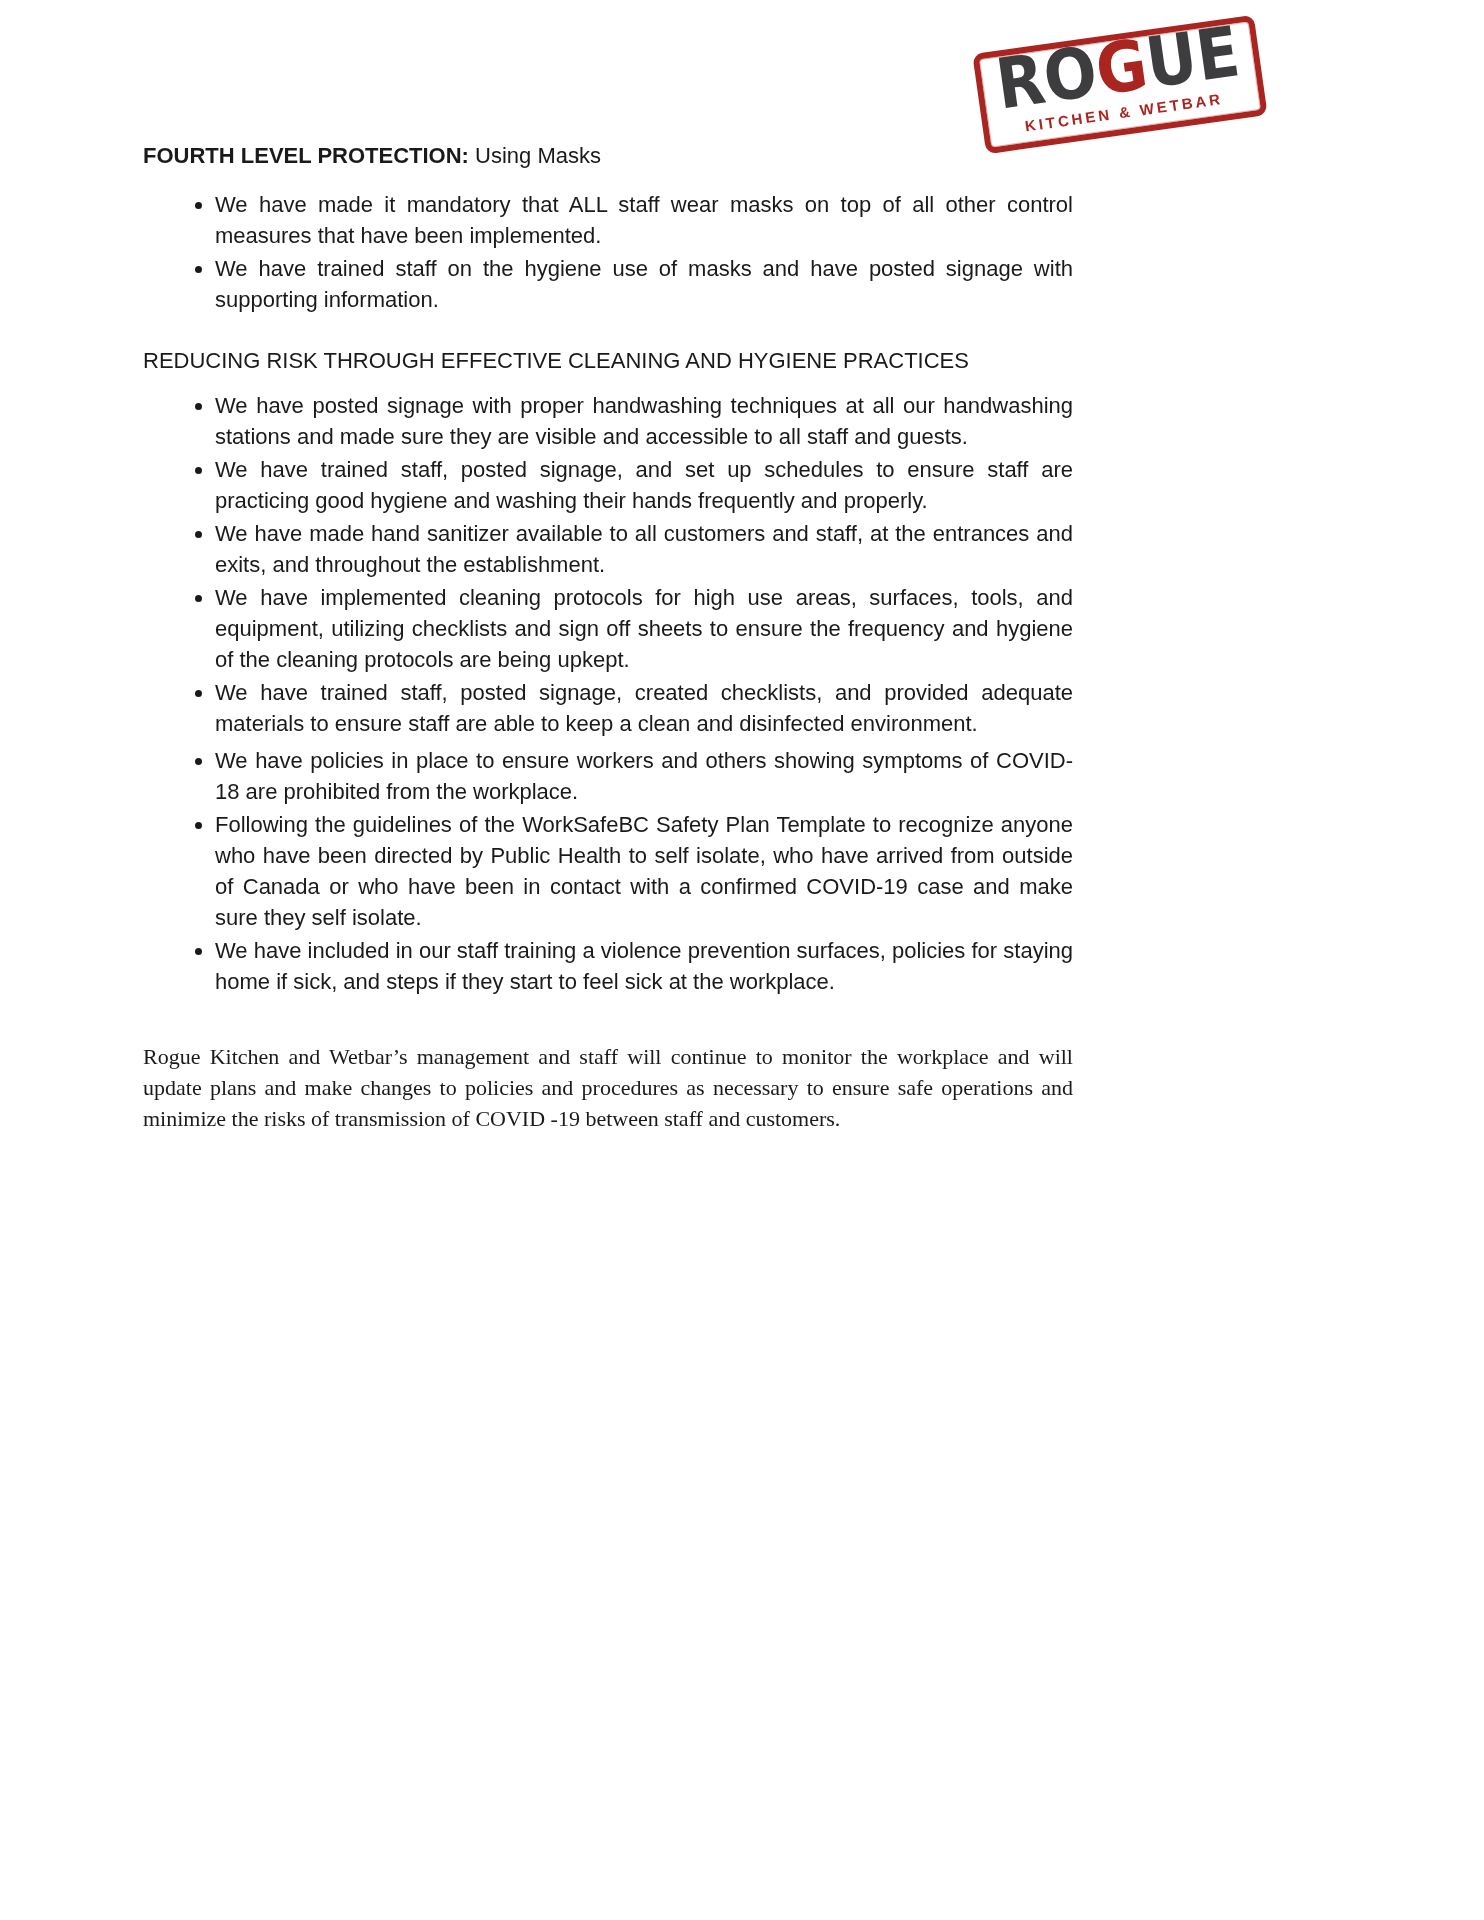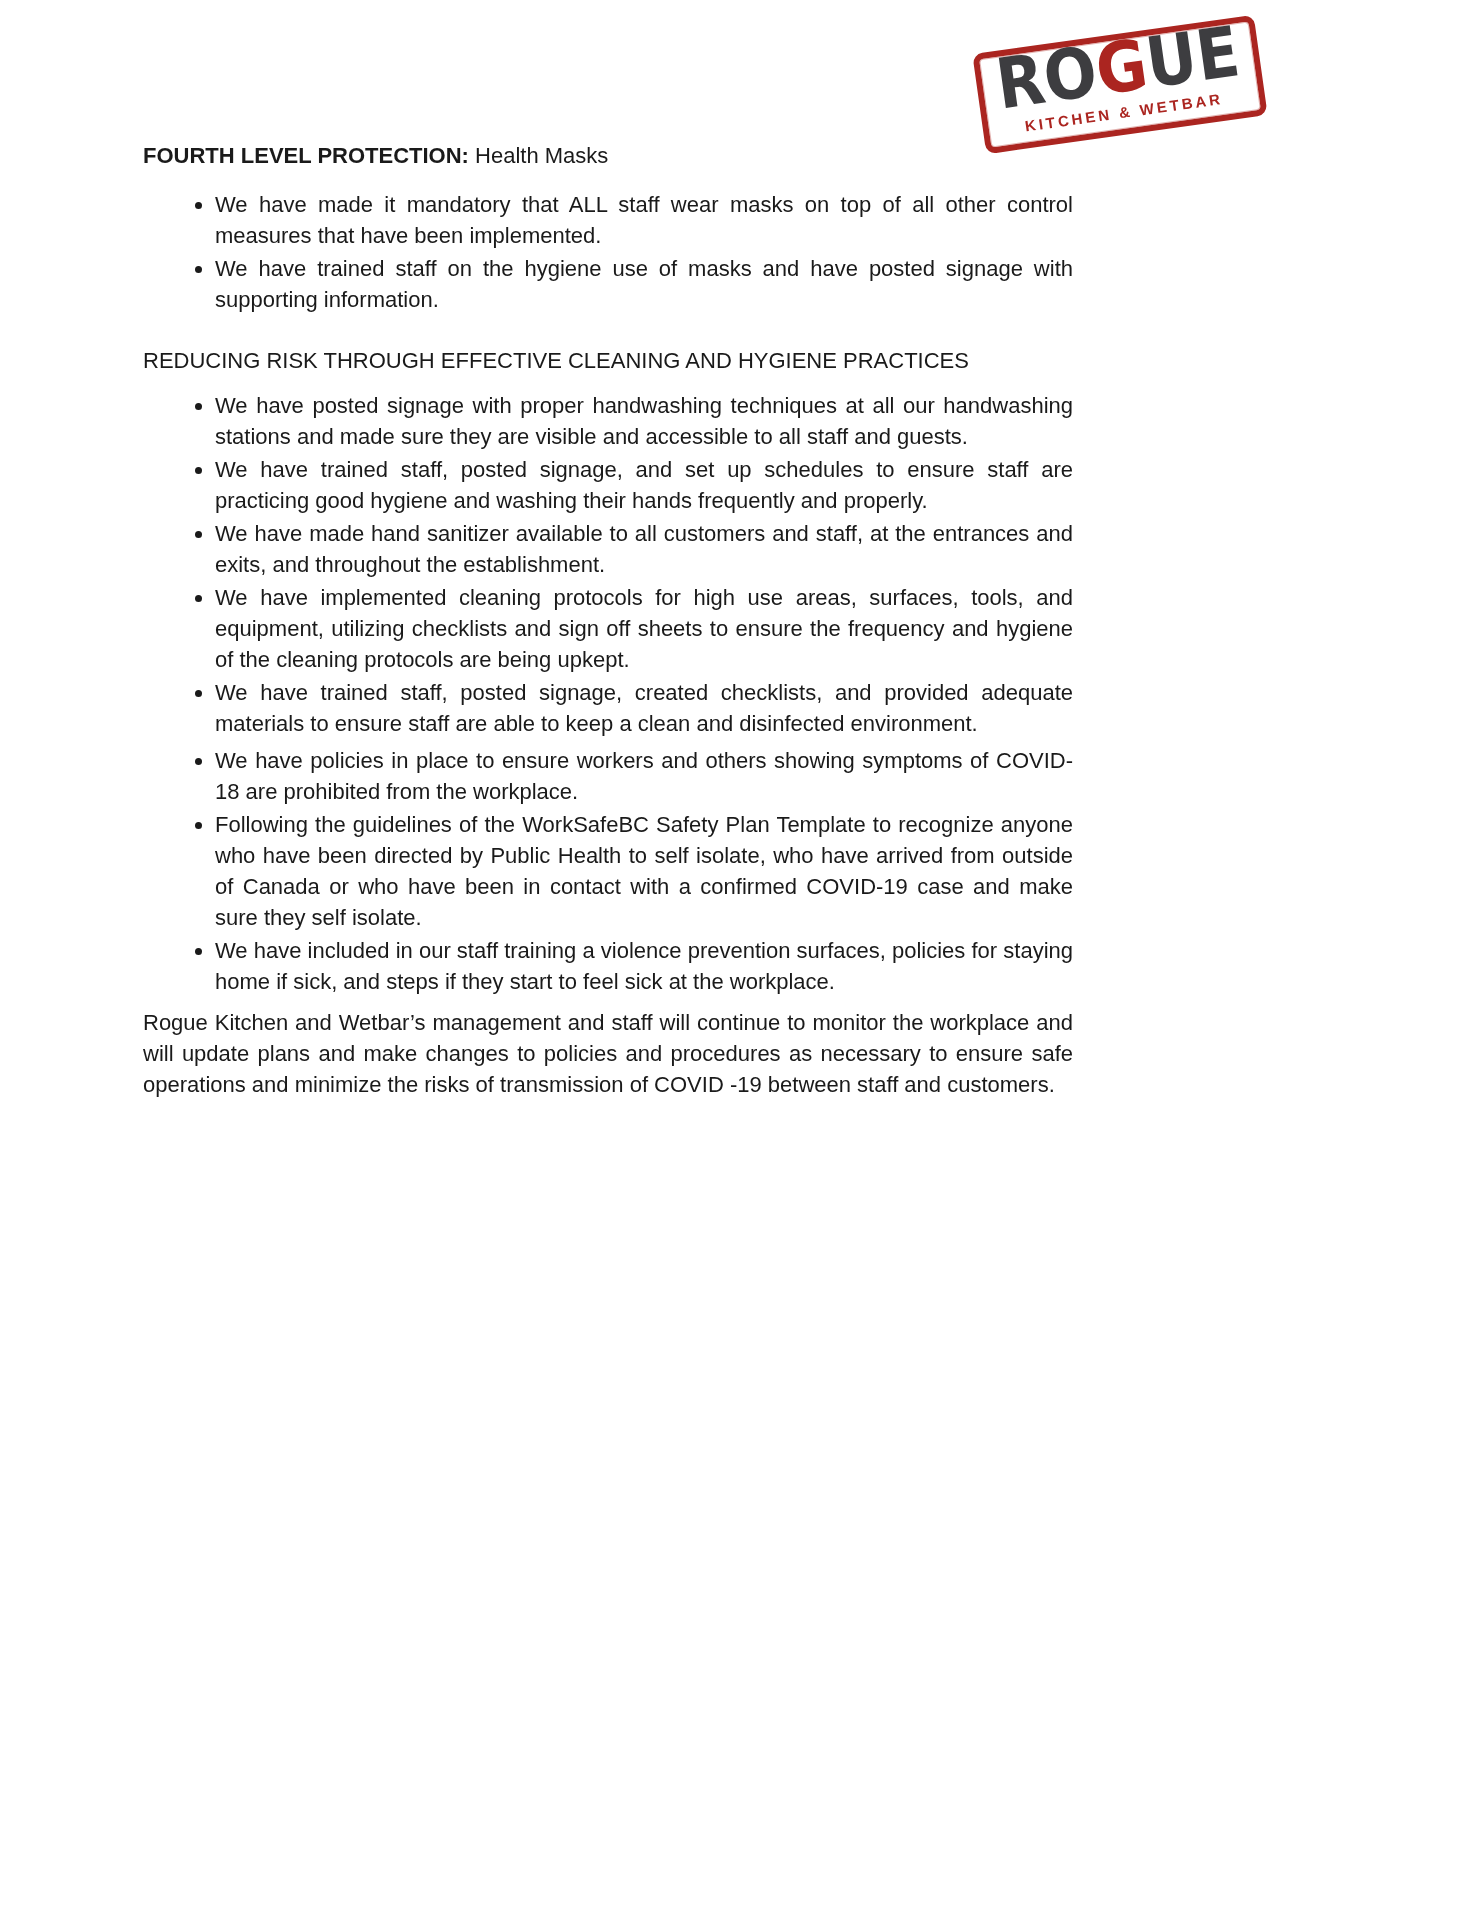--- a/index.html
+++ b/index.html
@@ -71,42 +71,43 @@
   ul.bullets {
     margin: 0 0 6px 0;
     padding-left: 72px;
   }
   ul.bullets li {
     text-align: justify;
     padding-left: 0;
     margin-bottom: 2px;
   }
   .closing {
-    margin-top: 10px;
+    margin-top: 44px;
     text-align: justify;
+    font-family: Liberation Serif, serif;
   }
 </style>
 </head>
 <body>
 
 <div class="page">
 
   <div class="logo-stamp">
     <div class="logo-border">
       <div class="logo-word">
         <span>RO</span><span class="red">G</span><span>UE</span>
       </div>
       <div class="logo-sub">KITCHEN &amp; WETBAR</div>
     </div>
   </div>
 
   <div class="content">
 
     <p class="heading-mixed">
-      <b>FOURTH LEVEL PROTECTION:</b><span> Health Masks</span>
+      <b>FOURTH LEVEL PROTECTION:</b><span> Using Masks</span>
     </p>
     <ul class="bullets">
       <li>We have made it mandatory that ALL staff wear masks on top of all other control measures that have been implemented.</li>
       <li>We have trained staff on the hygiene use of masks and have posted signage with supporting information.</li>
     </ul>
 
     <p class="section-heading big-gap">REDUCING RISK THROUGH EFFECTIVE CLEANING AND HYGIENE PRACTICES</p>
     <ul class="bullets">
       <li>We have posted signage with proper handwashing techniques at all our handwashing stations and made sure they are visible and accessible to all staff and guests.</li>
       <li>We have trained staff, posted signage, and set up schedules to ensure staff are practicing good hygiene and washing their hands frequently and properly.</li>

